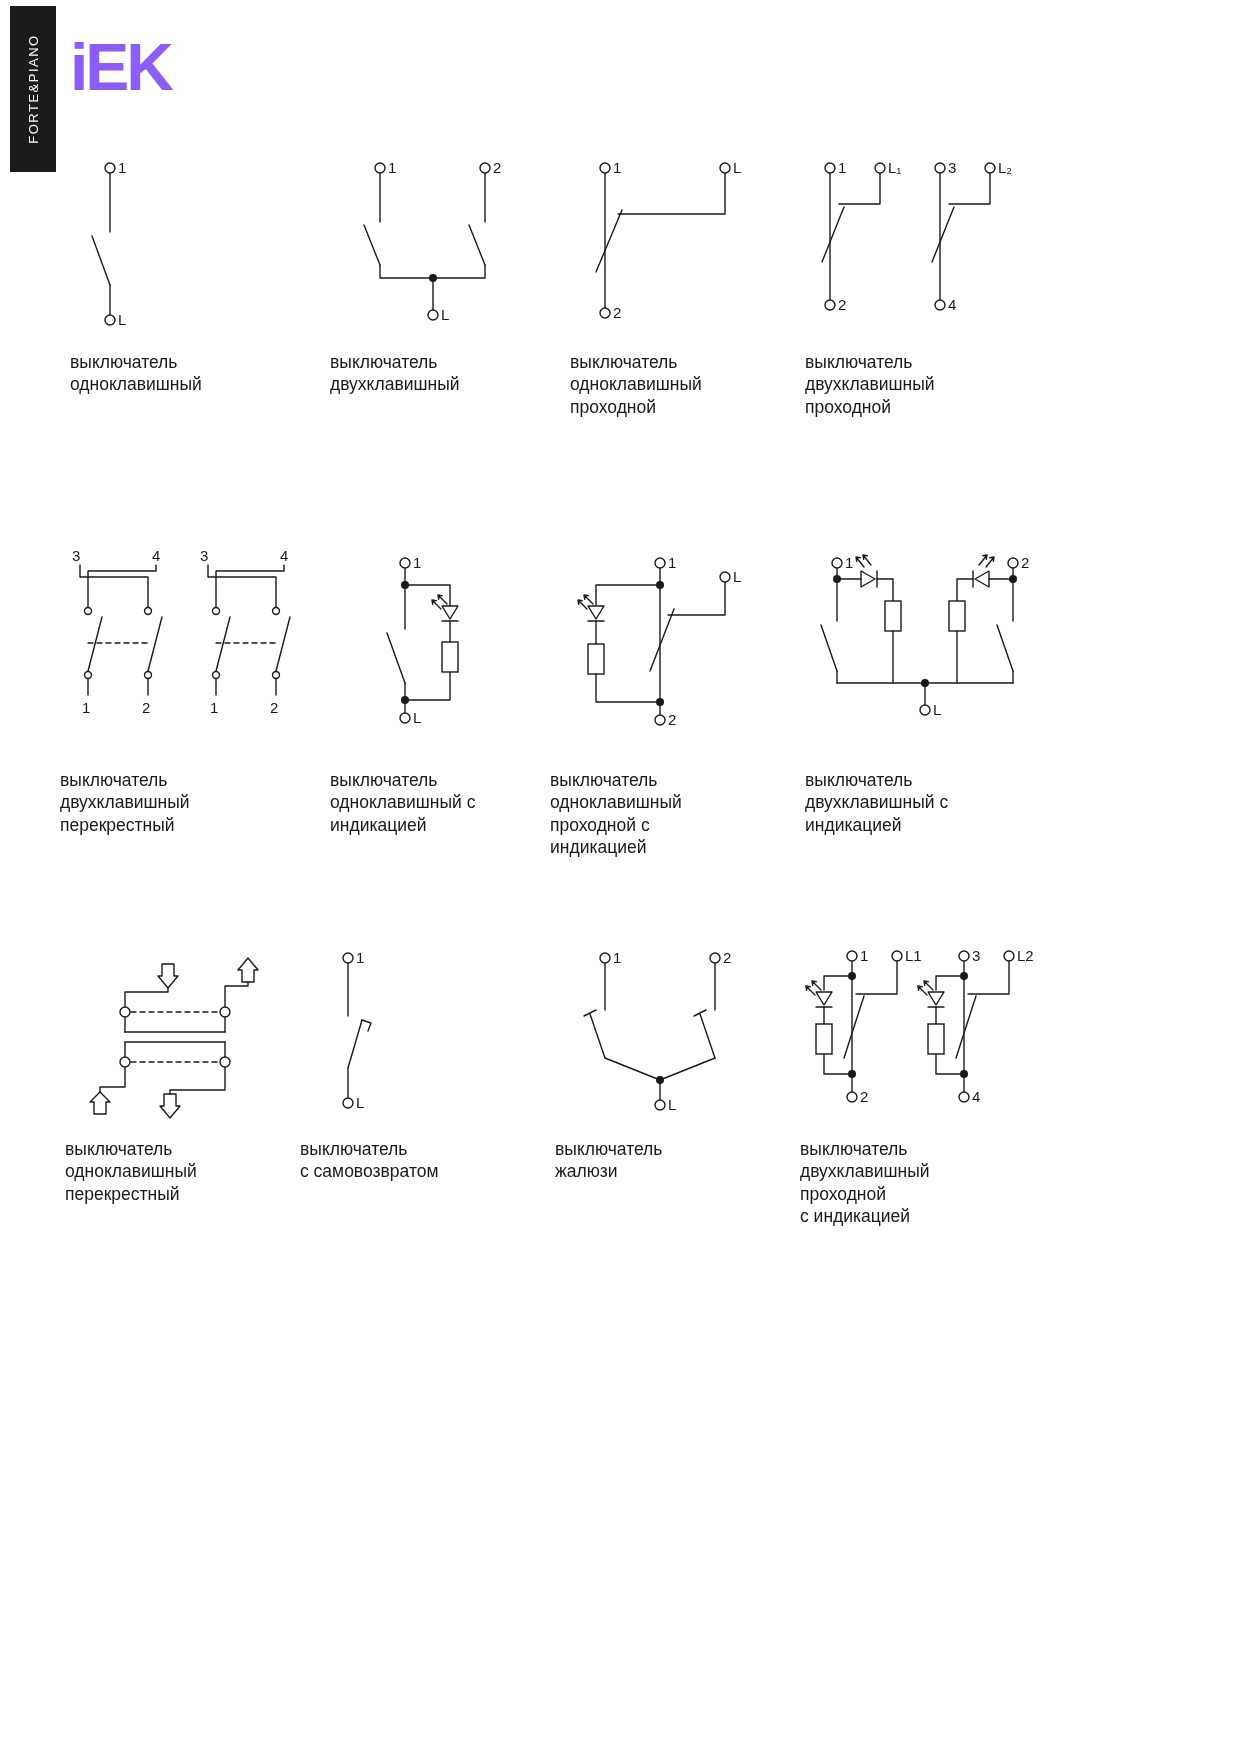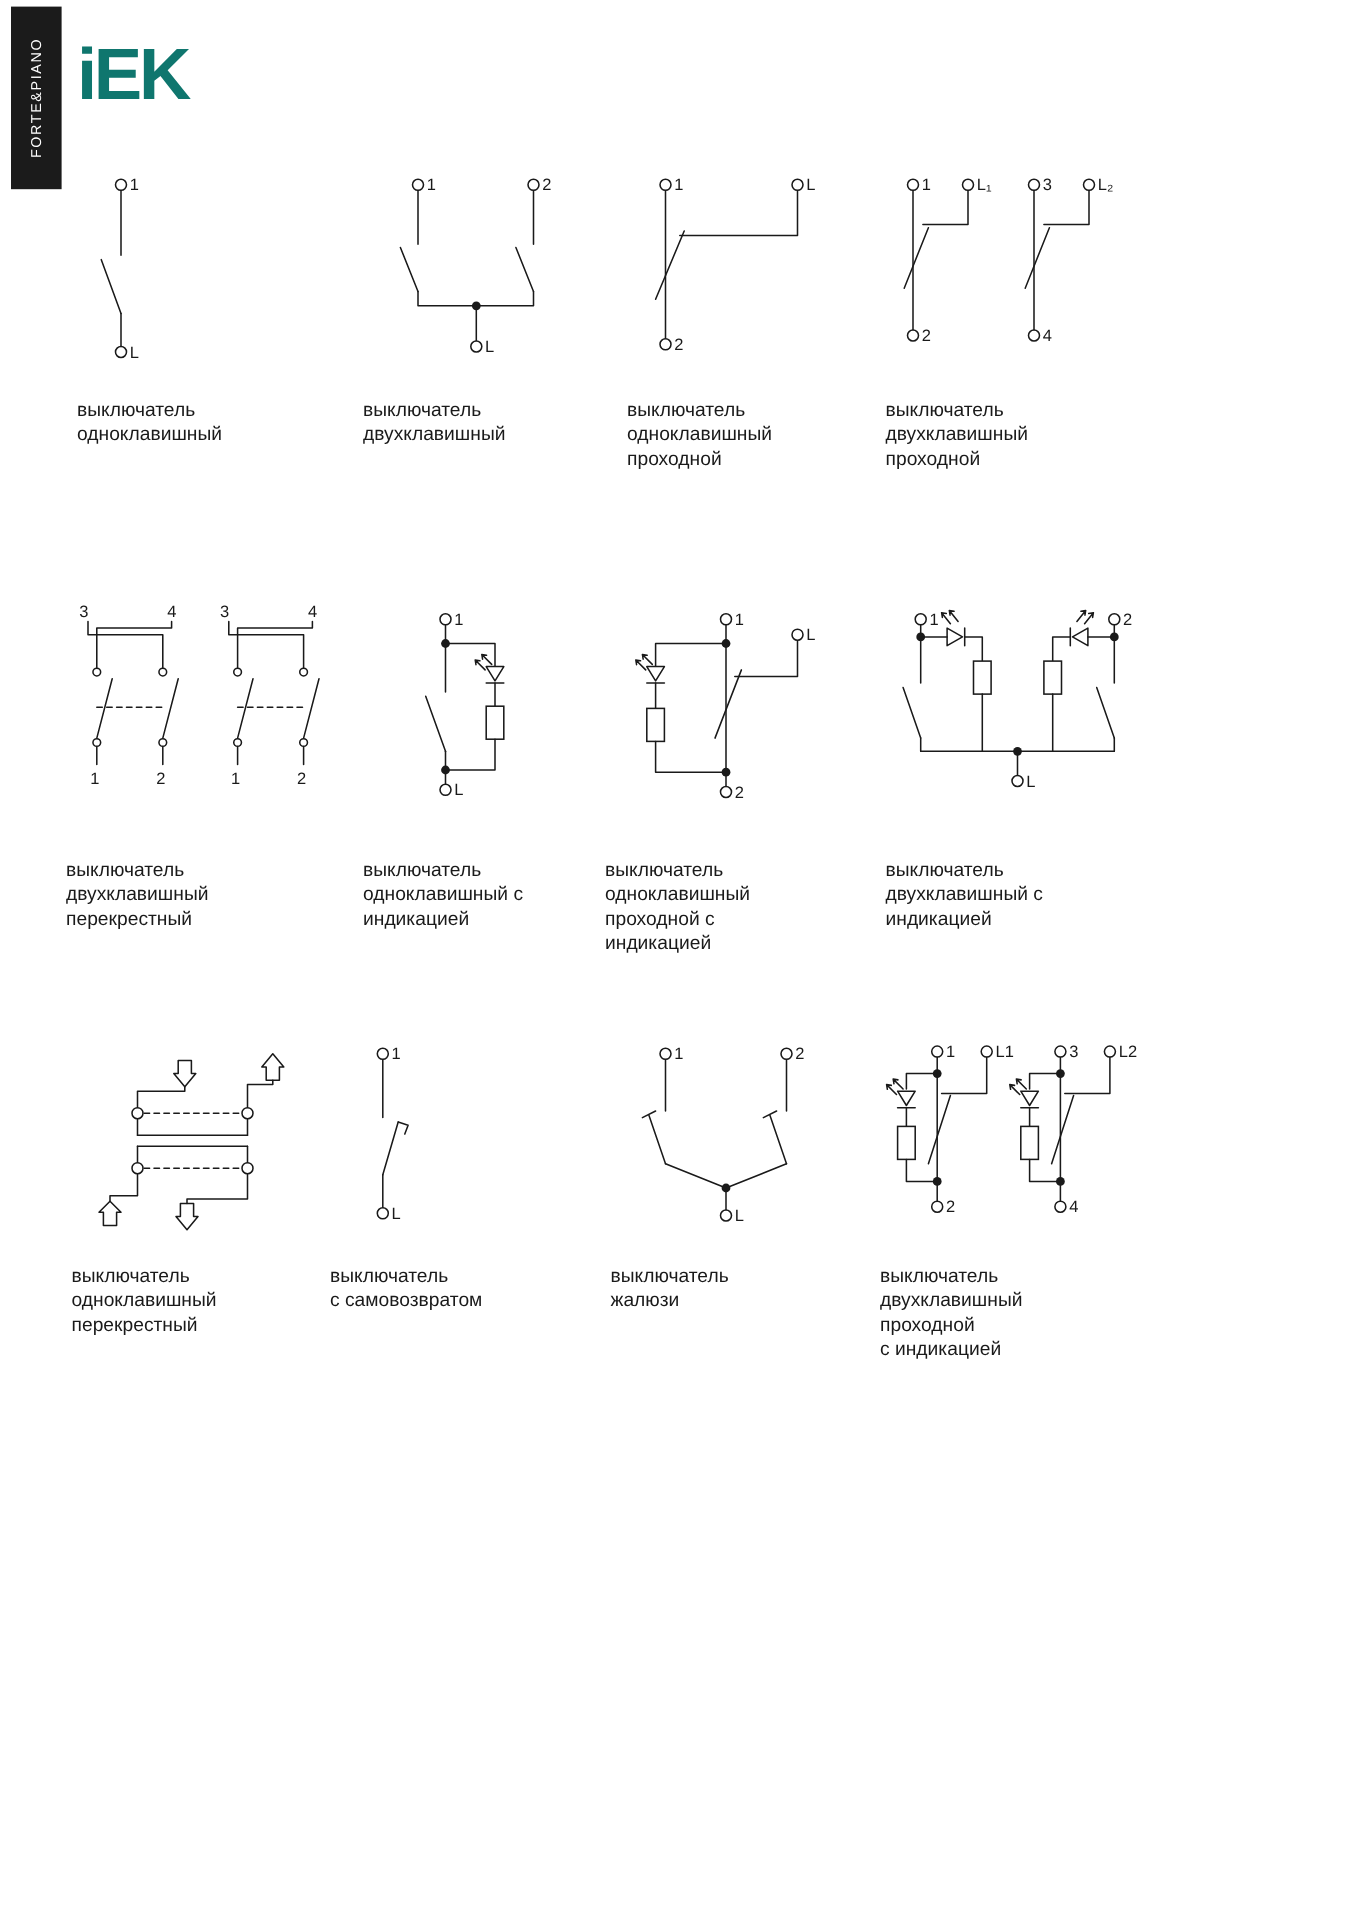--- a/index.html
+++ b/index.html
@@ -11,25 +11,25 @@
   .sidebar {
     position:absolute; left:10px; top:6px; width:46px; height:166px; background:#1b1b1b;
   }
   .sidebar span {
     position:absolute; left:50%; top:50%;
     transform:translate(-50%,-50%) rotate(-90deg);
     color:#fff; font-size:13px; letter-spacing:1.5px; white-space:nowrap; font-weight:500;
   }
   .logo {
     position:absolute; left:70px; top:34px;
-    font-size:66px; font-weight:900; letter-spacing:-3px; color:#0f766e; line-height:1;
+    font-size:66px; font-weight:900; letter-spacing:-3px; color:#8b5cf6; line-height:1;
   }
   .cell { position:absolute; }
   .cap {
-    font-size:17.5px; line-height:1.28; white-space:pre-line; margin-top:16px; color:#1a1a1a;
+    font-size:17.5px; line-height:1.28; white-space:pre-line; margin-top:6px; color:#1a1a1a;
   }
   .figcap {
     position:absolute; left:76px; top:1322px; font-size:20.5px; color:#1a1a1a;
   }
   svg.schem { display:block; }
   .wire { fill:none; stroke:#1a1a1a; stroke-width:1.4; stroke-linejoin:round; stroke-linecap:round; }
   .dashed { stroke-dasharray:5 4; }
   .term { fill:#fff; stroke:#1a1a1a; stroke-width:1.4; }
   .dot  { fill:#1a1a1a; stroke:none; }
   .res  { fill:#fff; stroke:#1a1a1a; stroke-width:1.4; }

